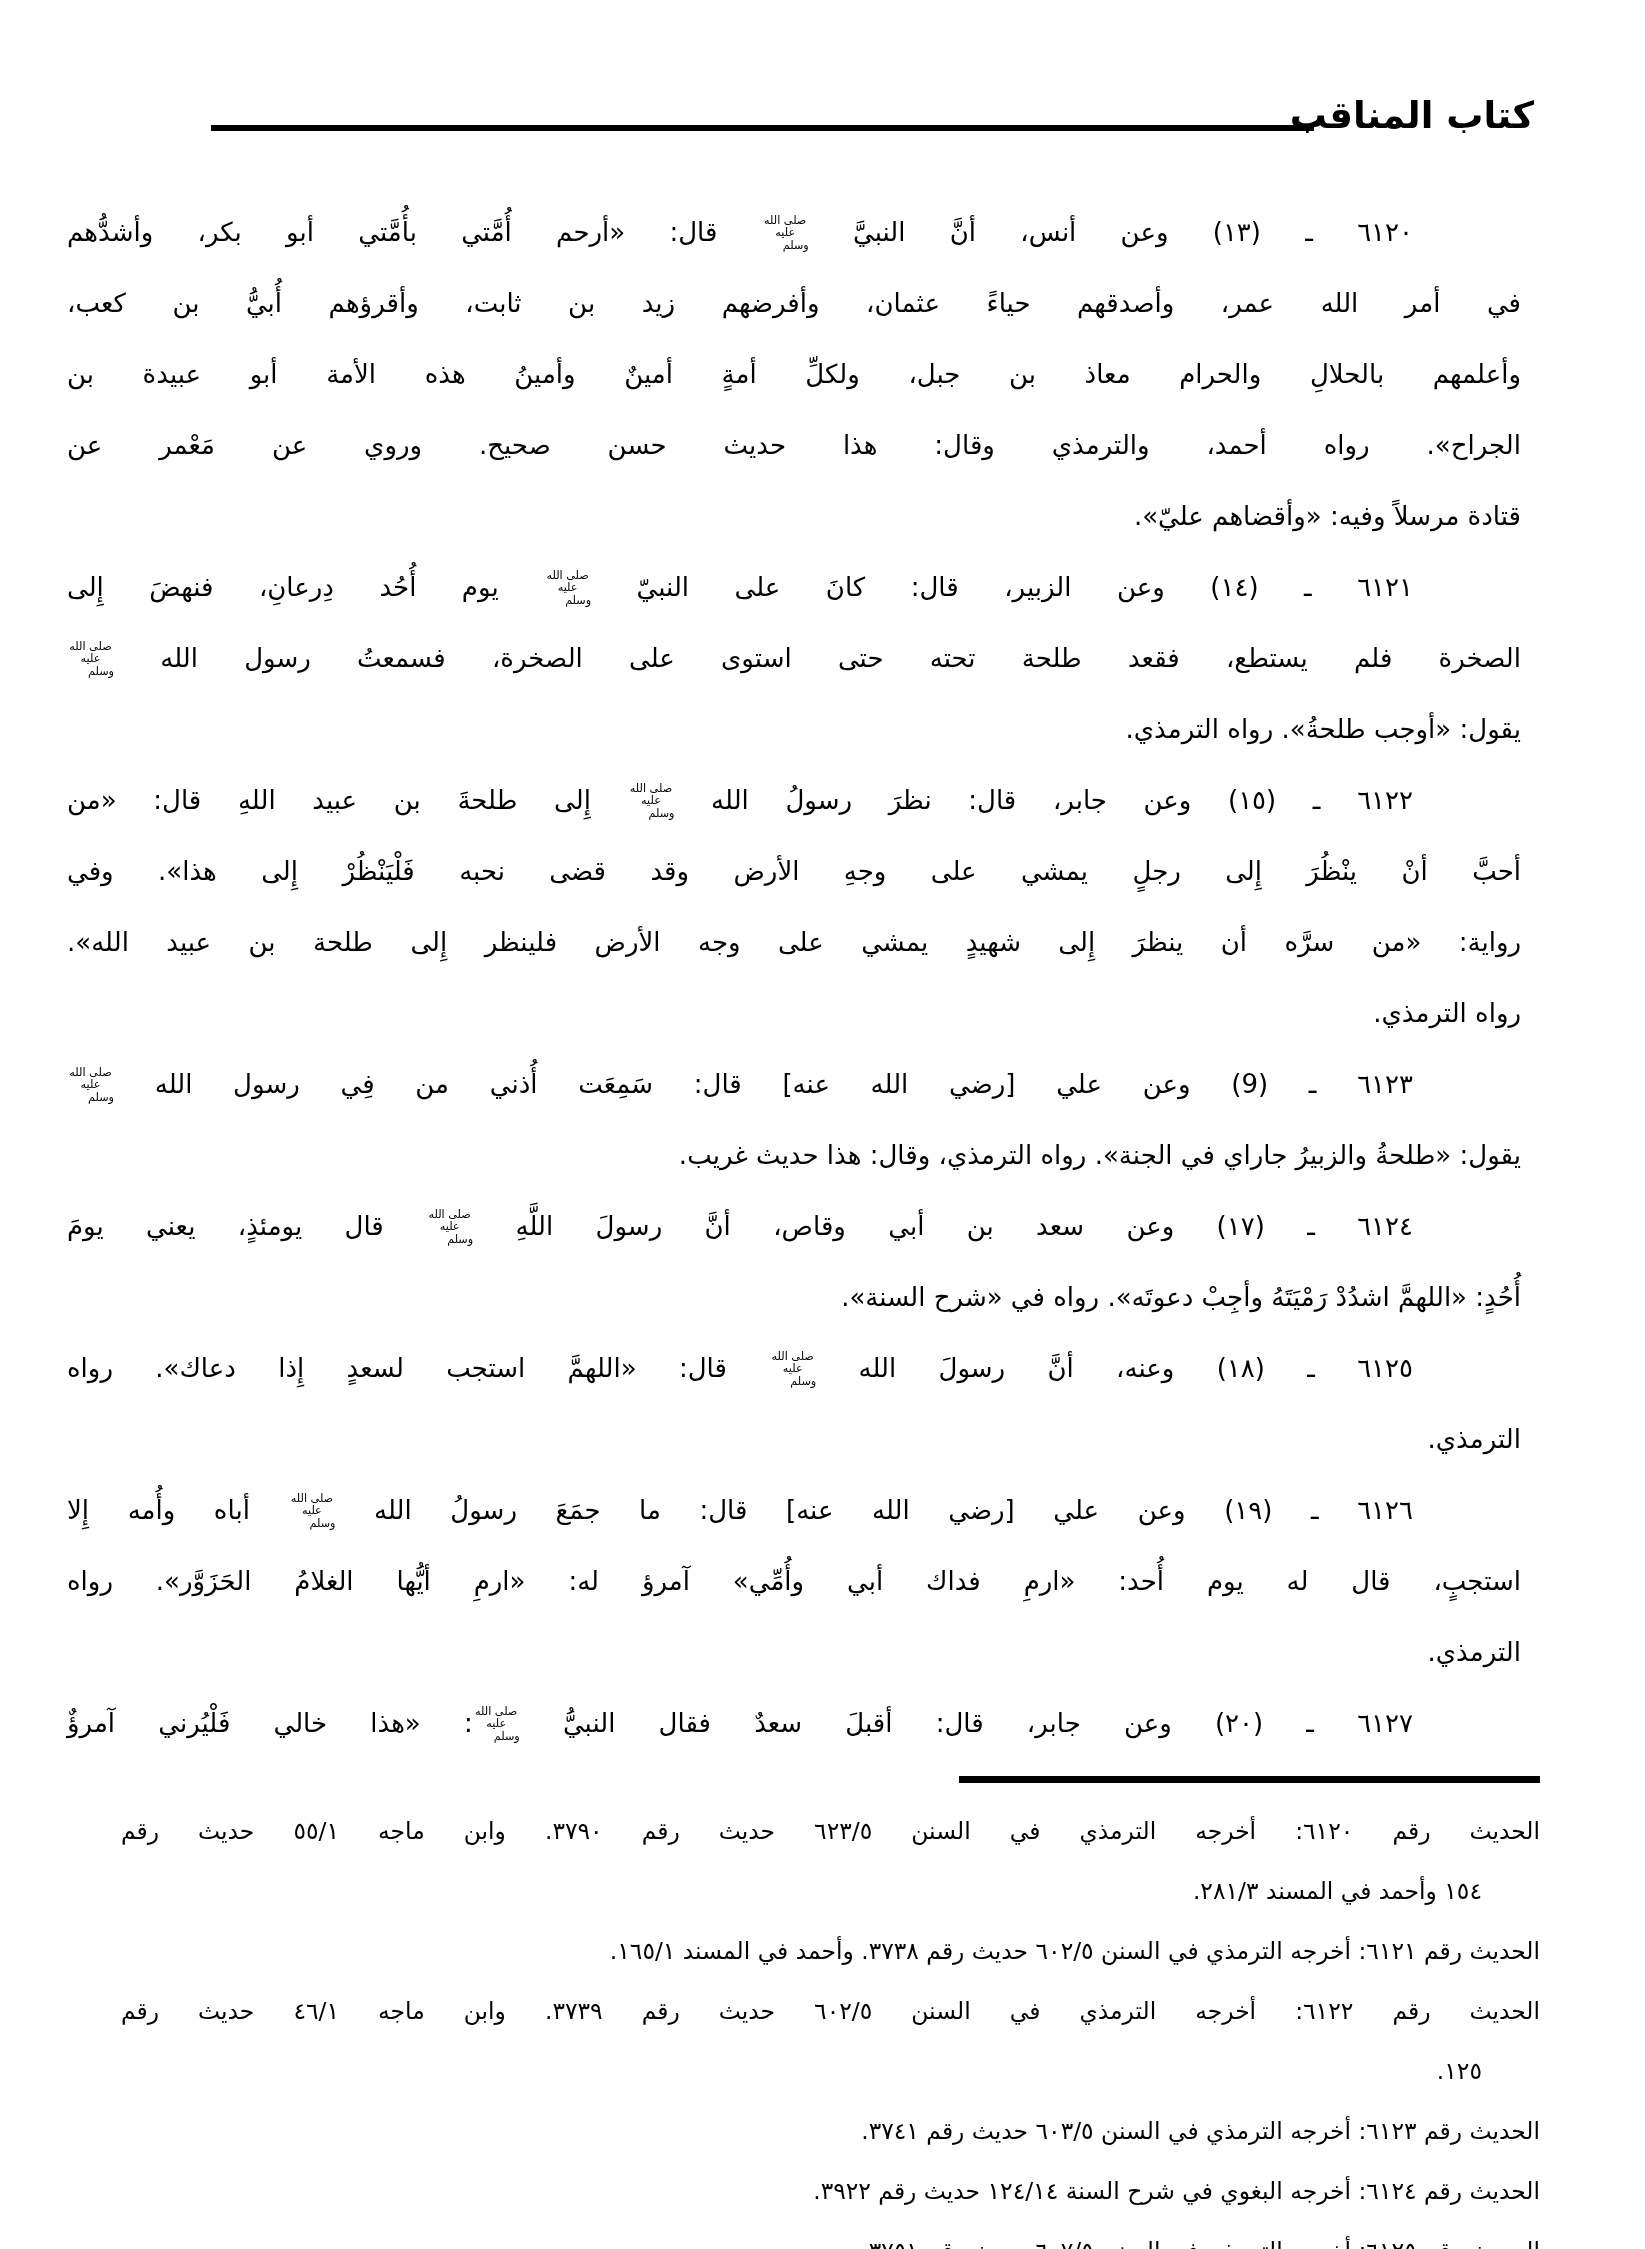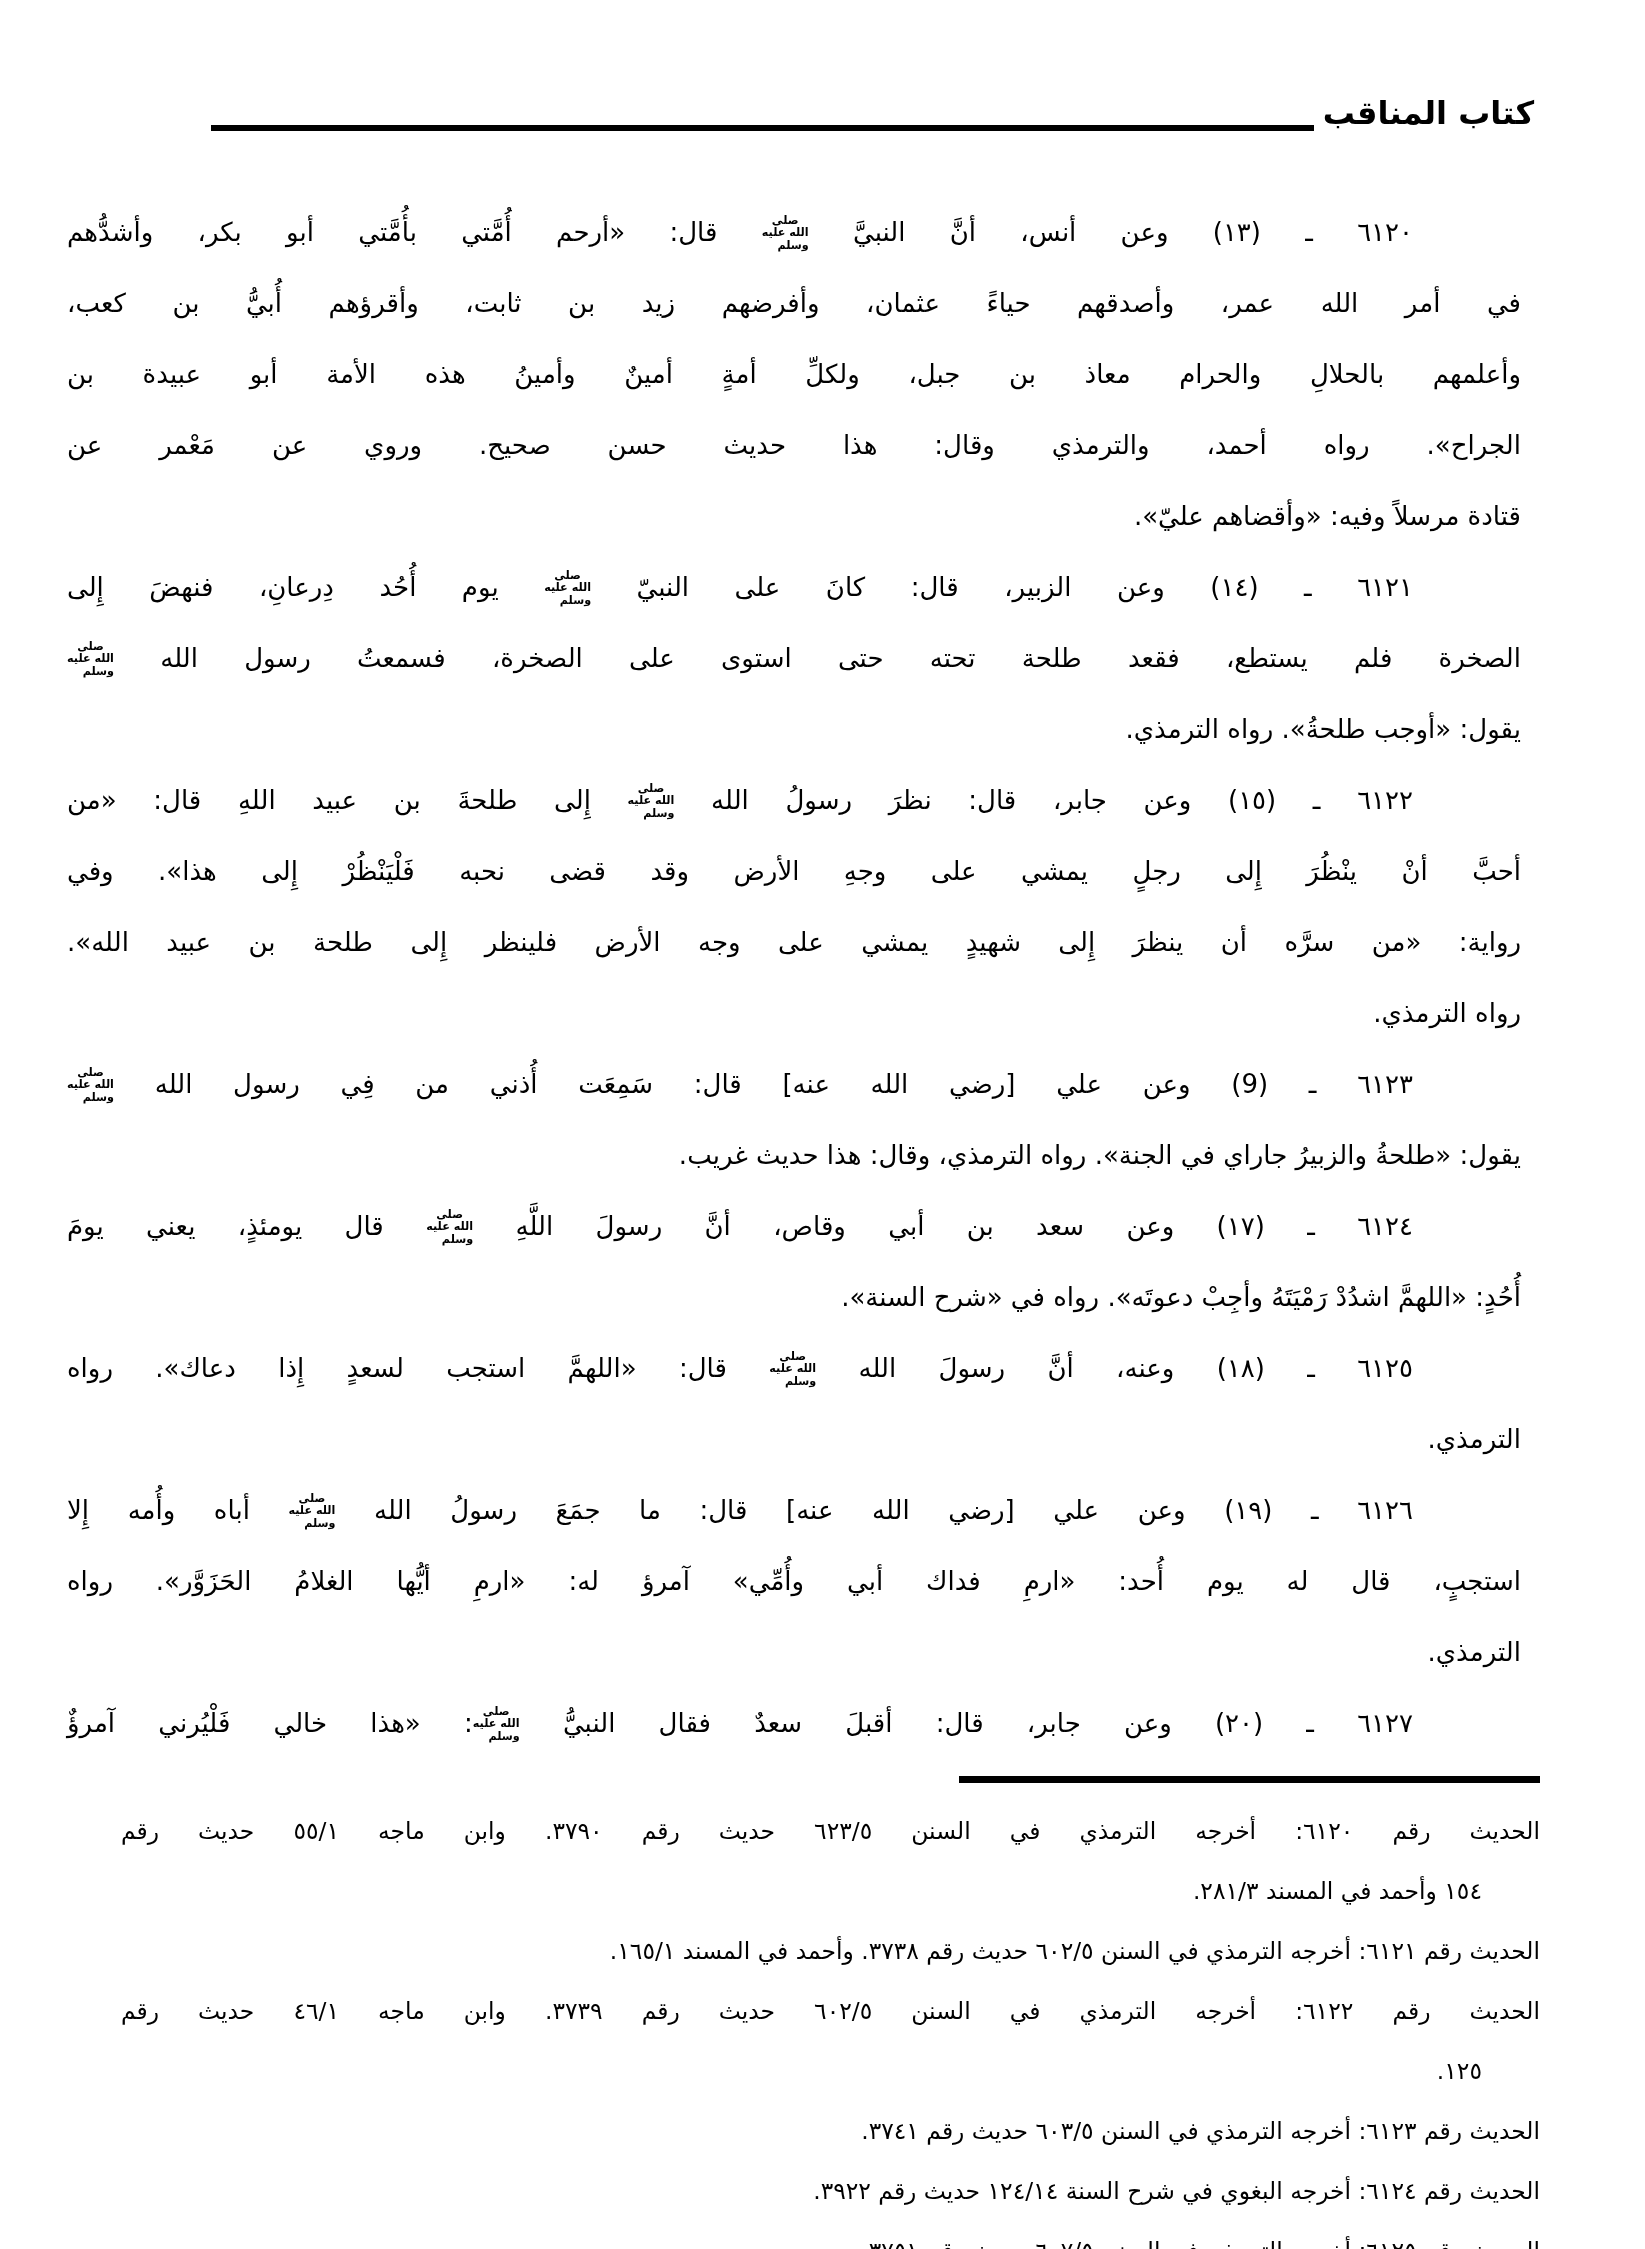--- a/index.html
+++ b/index.html
@@ -3,36 +3,36 @@
 <meta charset="utf-8">
 <style>
   html,body{margin:0;padding:0;background:#e8e8e8}
   .page{
     position:relative;width:1645px;height:2564px;background:#ffffff;
     font-family:"DejaVu Sans",sans-serif;color:#000;overflow:hidden;
   }
   
   .hdr-title{
     position:absolute;top:94px;right:111px;
-    font-size:32px;font-weight:bold;direction:rtl;white-space:nowrap;
+    font-size:37px;font-weight:bold;direction:rtl;white-space:nowrap;
   }
   .hdr-rule{position:absolute;top:125px;left:211px;width:1103px;height:6.3px;background:#000}
   
   .main{
     position:absolute;top:197px;left:67px;width:1454px;
     direction:rtl;font-size:26px;line-height:71px;text-align:right;
   }
   .line{text-align:right;min-height:71px}
   .line.just{text-align:justify;text-align-last:justify}
   .main .line.ind{text-indent:108px}
   .b{font-weight:normal}
   
   .saw{
     display:inline-block;width:47px;font-size:11.2px;line-height:12.6px;
-    text-align:center;vertical-align:middle;font-weight:bold;text-indent:0;
+    text-align:center;vertical-align:middle;font-weight:normal;text-indent:0;
   }
   
   .fnsep{position:absolute;top:1776px;right:105px;width:581px;height:6.7px;background:#000}
   .fns{
     position:absolute;top:1801px;left:121px;right:105px;
     direction:rtl;font-size:23.4px;line-height:60px;text-align:right;
   }
   .fns .line{min-height:60px}
   .fns .line.ind{padding-right:58px}
 </style>

